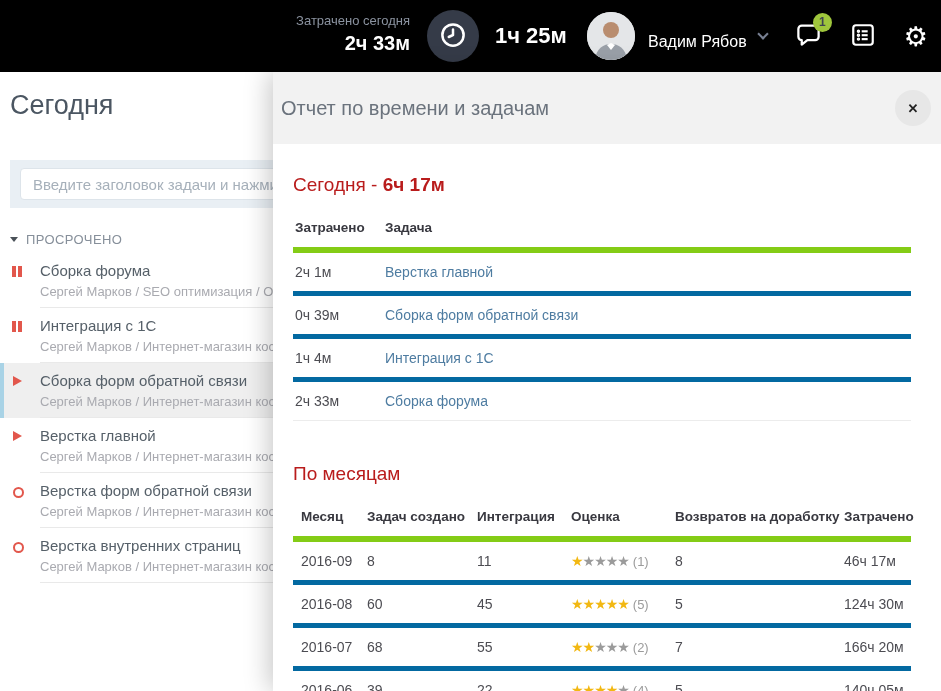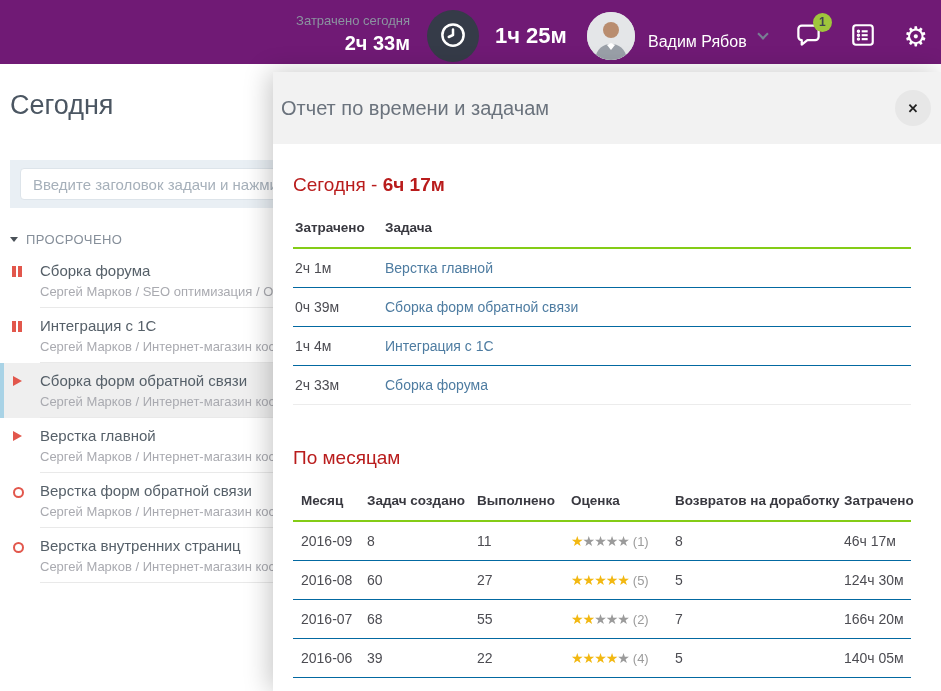--- a/index.html
+++ b/index.html
@@ -1,21 +1,21 @@
 <!DOCTYPE html>
 <html><head>
 <meta charset="utf-8">
 <style>
   * { margin:0; padding:0; box-sizing:border-box; }
   html,body { width:941px; height:691px; overflow:hidden; background:#fff;
     font-family:"Liberation Sans","DejaVu Sans",sans-serif; }
   .app { position:relative; width:941px; height:691px; }
 
   
-  .top-header { position:relative; height:64px; background:#701a75; color:#fff; }
+  .top-header { position:relative; height:72px; background:#000000; color:#fff; }
   .spent-block { position:absolute; right:531px; top:12px; text-align:right; }
   .spent-label { font-size:13px; color:#8b93a0; line-height:18px; }
   .spent-value { font-size:20px; font-weight:700; color:#fff; line-height:26px; }
   .timer-btn { position:absolute; left:427px; top:10px; width:52px; height:52px;
     border-radius:50%; background:#353b48; border:none; cursor:pointer;
     display:flex; align-items:center; justify-content:center; }
   .timer-value { position:absolute; left:495px; top:0; height:72px; line-height:72px;
     font-size:22px; font-weight:700; color:#fff; }
   .avatar { position:absolute; left:587px; top:12px; width:48px; height:48px;
     border-radius:50%; overflow:hidden; background:#dcdfe2; cursor:pointer; }
@@ -67,22 +67,22 @@
   .panel-header { position:relative; height:72px; background:#f2f2f2; }
   .panel-title { line-height:72px; padding-left:8px; font-size:20px; font-weight:400; color:#6b737d; }
   .close-btn { position:absolute; right:10px; top:18px; width:36px; height:36px; border-radius:50%;
     background:#e7e7e7; border:none; cursor:pointer; font-size:13px; font-weight:700; color:#222; }
   .panel-body { padding:22px 30px 0 20px; }
   .section-heading { font-size:19px; font-weight:400; color:#b91c1c; margin:8px 0 10px 0; }
   .section-heading b { font-weight:700; }
   .monthly-heading { margin-top:42px; }
   table { width:100%; border-collapse:collapse; table-layout:fixed; }
   th { text-align:left; font-size:13.5px; font-weight:700; color:#393940; white-space:nowrap;
-    padding:14px 2px 12px 2px; border-bottom:2px solid #84cc16; }
-  td { font-size:14px; color:#4c4c52; padding:11px 2px; border-bottom:1px solid #0369a1;
+    padding:14px 2px 12px 2px; border-bottom:6px solid #84cc16; }
+  td { font-size:14px; color:#4c4c52; padding:11px 2px; border-bottom:5px solid #0369a1;
     white-space:nowrap; overflow:hidden; }
   tr:last-child td { border-bottom:1px solid #ececec; }
   .t-today col.c1 { width:90px; }
   .t-month th, .t-month td { padding-left:8px; padding-right:4px; }
   .t-month col.c1 { width:66px; } .t-month col.c2 { width:110px; }
   .t-month col.c3 { width:94px; } .t-month col.c4 { width:104px; }
   .t-month col.c5 { width:169px; }
   a.task-link { color:#4e7ca1; text-decoration:none; cursor:pointer; }
   .stars { font-family:"DejaVu Sans",sans-serif; font-size:14px; letter-spacing:-1px; }
   .star.on { color:#f2b812; } .star.off { color:#9b9b9b; }
@@ -240,39 +240,39 @@
             <col class="c2">
             <col class="c3">
             <col class="c4">
             <col class="c5">
             <col>
           </colgroup>
         <thead>
           <tr>
             <th>Месяц</th>
             <th>Задач создано</th>
-            <th>Выполнено</th>
+            <th>Интеграция</th>
             <th>Оценка</th>
             <th>Возвратов на доработку</th>
             <th>Затрачено</th>
           </tr>
         </thead>
         <tbody>
           <tr>
             <td>2016-09</td>
             <td>8</td>
             <td>11</td>
             <td><span class="stars"><span class="star on">★</span><span class="star off">★</span><span class="star off">★</span><span class="star off">★</span><span class="star off">★</span></span><span class="rating-count">(1)</span></td>
             <td>8</td>
             <td>46ч 17м</td>
           </tr>
           <tr>
             <td>2016-08</td>
             <td>60</td>
-            <td>27</td>
+            <td>45</td>
             <td><span class="stars"><span class="star on">★</span><span class="star on">★</span><span class="star on">★</span><span class="star on">★</span><span class="star on">★</span></span><span class="rating-count">(5)</span></td>
             <td>5</td>
             <td>124ч 30м</td>
           </tr>
           <tr>
             <td>2016-07</td>
             <td>68</td>
             <td>55</td>
             <td><span class="stars"><span class="star on">★</span><span class="star on">★</span><span class="star off">★</span><span class="star off">★</span><span class="star off">★</span></span><span class="rating-count">(2)</span></td>
             <td>7</td>

